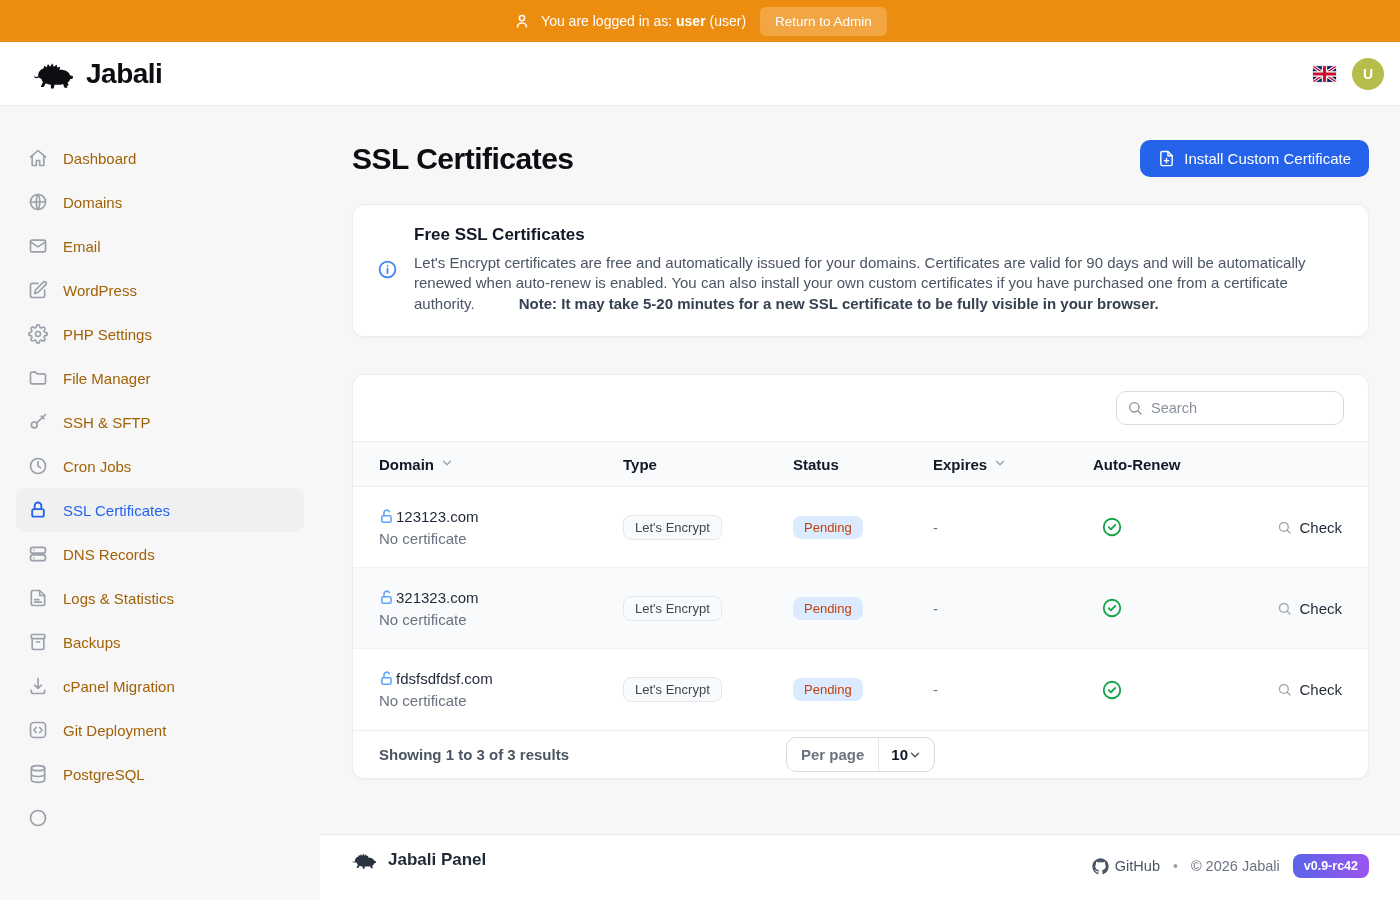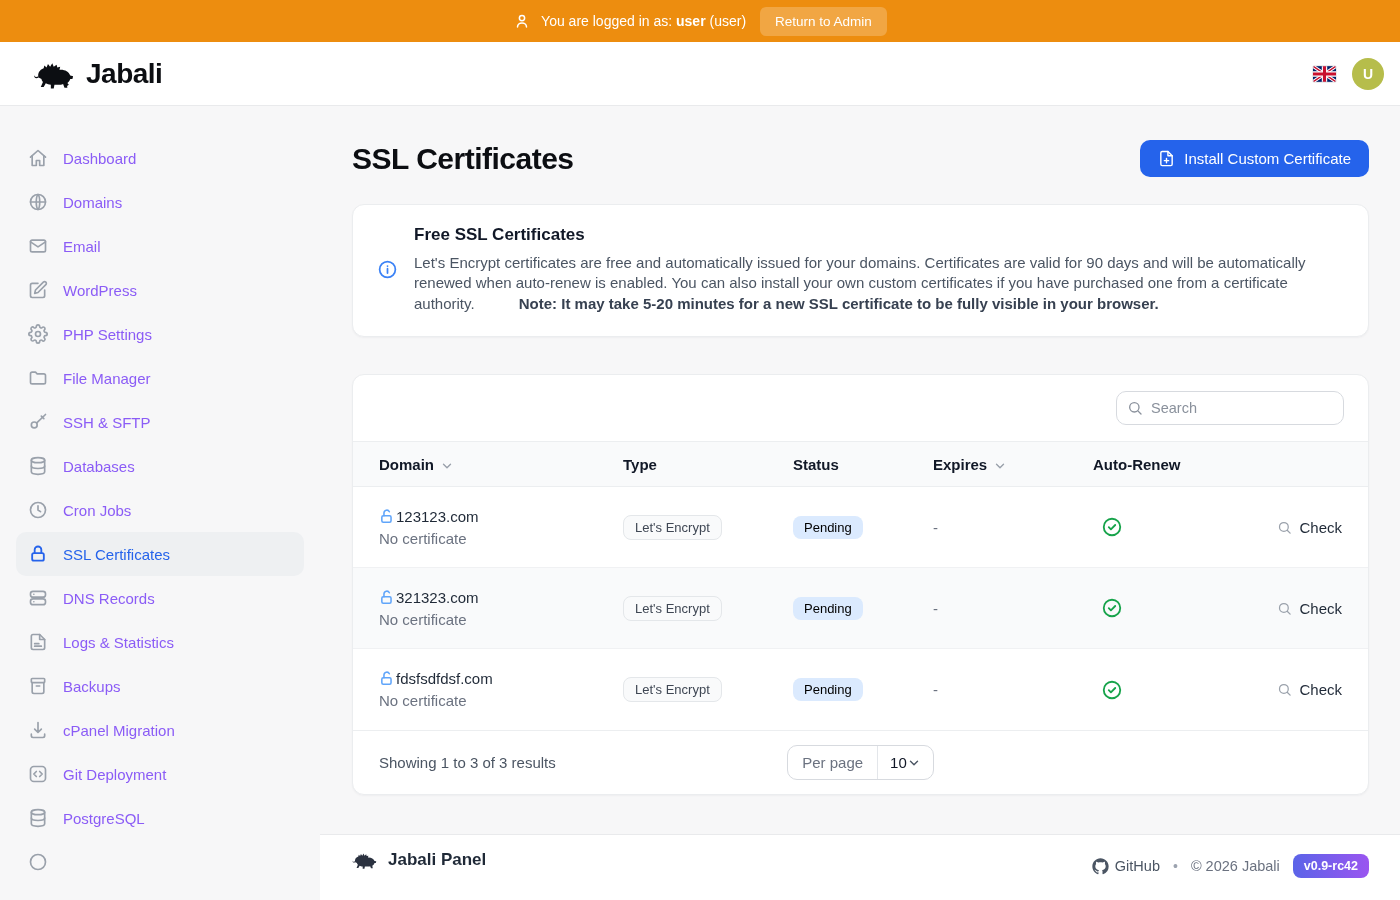--- a/index.html
+++ b/index.html
@@ -17,21 +17,21 @@
   .appbar { height:64px; background:#fff; border-bottom:1px solid #e9eaec; display:flex; align-items:center; justify-content:space-between; padding:0 16px 0 30px; }
   .brand { display:flex; align-items:center; gap:10px; }
   .brand-name { font-size:28px; font-weight:800; color:#0c0e12; letter-spacing:-0.5px; }
   .appbar-right { display:flex; align-items:center; gap:16px; }
   .flag { border-radius:2px; overflow:hidden; box-shadow:0 0 0 1px rgba(0,0,0,0.08); cursor:pointer; }
   .avatar { width:32px; height:32px; border-radius:50%; background:#b6bd4b; color:#fff; font-size:14px; font-weight:700; display:flex; align-items:center; justify-content:center; cursor:pointer; }
 
   
   .shell { display:flex; height:794px; }
   .sidebar { width:320px; flex:0 0 320px; padding-top:30px; overflow:hidden; }
-  .side-item { height:44px; margin:0 16px; padding:0 12px; border-radius:10px; display:flex; align-items:center; gap:15px; font-size:15px; color:#8b5cf6; cursor:pointer; }
+  .side-item { height:44px; margin:0 16px; padding:0 12px; border-radius:10px; display:flex; align-items:center; gap:15px; font-size:15px; color:#a16207; cursor:pointer; }
   .side-item svg { stroke:#9aa1ab; }
   .side-item.active { background:#eef0f2; color:#2563eb; font-weight:500; }
   .side-item.active svg { stroke:#2563eb; }
 
   .main { flex:1; display:flex; flex-direction:column; padding:0; overflow:hidden; }
   .content { padding:34px 31px 0 32px; }
 
   .page-head { display:flex; align-items:center; justify-content:space-between; }
   .page-title { font-size:30px; font-weight:800; color:#0c0e12; letter-spacing:-0.5px; }
   .install-btn { background:#2563eb; color:#fff; border:none; border-radius:10px; padding:10px 18px; font-size:15px; font-weight:500; display:flex; align-items:center; gap:9px; cursor:pointer; font-family:inherit;margin-left:20px; }
@@ -47,33 +47,33 @@
   
   .table-card { margin-top:37px; overflow:hidden; }
   .table-toolbar { display:flex; justify-content:flex-end; padding:16px 24px; }
   .search-wrap { position:relative; }
   .search-wrap svg { position:absolute; left:11px; top:9px; }
   .search-input { width:228px; height:34px; border:1px solid #d7dadf; border-radius:10px; padding:0 18px 0 34px; font-size:14.5px; color:#374151; font-family:inherit; outline:none; }
   .search-input::placeholder { color:#8a919c; }
 
   .tgrid { display:grid; grid-template-columns:244px 170px 140px 160px 1fr 110px; align-items:center; padding:0 26px; }
   .thead { background:#f9fafb; border-top:1px solid #eceef0; border-bottom:1px solid #eceef0; height:46px; font-size:15px; font-weight:700; color:#111827; }
-  .th { display:flex; align-items:flex-end; gap:6px; }
+  .th { display:flex; align-items:flex-start; gap:6px; }
   .th.sortable { cursor:pointer; }
   .trow { height:81px; border-bottom:1px solid #f0f1f3; }
   .trow.alt { background:#f9fafb; }
   .domain-cell .dname { display:flex; align-items:center; gap:0; font-size:15px; font-weight:500; color:#1f2937; }
   .domain-cell .dsub { font-size:15px; color:#6b7280; margin-top:5px; margin-left:0; }
   .badge-type { display:inline-block; background:#f9fafb; border:1px solid #e4e7ea; color:#3f4754; border-radius:8px; padding:4px 11px; font-size:13px; }
-  .badge-status { display:inline-block; background:#dbeafe; color:#000000; border-radius:8px; padding:4px 11px; font-size:13px; }
+  .badge-status { display:inline-block; background:#dbeafe; color:#c2410c; border-radius:8px; padding:4px 11px; font-size:13px; }
   .dash { color:#6b7280; font-size:15px; }
   .auto-renew { margin-left:8px; }
   .check-link { justify-self:end; display:flex; align-items:center; gap:7px; font-size:15px; font-weight:500; color:#1f2937; cursor:pointer; }
 
-  .table-footer { display:grid; grid-template-columns:1fr auto 1fr; align-items:center; padding:14px 26px; border-top:1px solid #eceef0; }
+  .table-footer { display:grid; grid-template-columns:1fr auto 1fr; align-items:center; padding:6px 26px; border-top:1px solid #eceef0;font-weight:bold; }
   .showing { font-size:15px; color:#4b5563; }
   .perpage { display:flex; align-items:stretch; border:1px solid #d7dadf; border-radius:10px; overflow:hidden; cursor:pointer; }
   .perpage .pp-label { padding:8px 14px; font-size:15px; color:#6b7280; border-right:1px solid #e3e6ea; }
   .perpage .pp-value { padding:8px 12px; font-size:15px; color:#111827; display:flex; align-items:center; }
 
   
   .page-footer { margin-top:auto; background:#fff; border-top:1px solid #e9eaec; padding:14px 31px 22px 30px; display:flex; align-items:flex-start; justify-content:space-between; }
   .pf-left { display:flex; align-items:center; gap:10px; }
   .pf-brand { font-size:17px; font-weight:700; color:#1f2937; }
   .pf-right { display:flex; align-items:center; gap:13px; margin-top:5px; }
@@ -188,30 +188,20 @@
       <span>
           <svg width="20" height="20" viewBox="0 0 24 24" fill="none" stroke-width="2" stroke-linecap="round" stroke-linejoin="round">
             <circle cx="7.5" cy="15.5" r="3.5"></circle>
             <path d="M10.5 13L21 3m-5 2l3 3"></path>
           </svg>
         </span>
       <span>SSH &amp; SFTP</span>
     </div>
     <div class="side-item">
       <span>
-          <svg width="20" height="20" viewBox="0 0 24 24" fill="none" stroke-width="2" stroke-linecap="round">
-            <ellipse cx="12" cy="5" rx="8" ry="3"></ellipse>
-            <path d="M4 5v7c0 1.7 3.6 3 8 3s8-1.3 8-3V5"></path>
-            <path d="M4 12v7c0 1.7 3.6 3 8 3s8-1.3 8-3v-7"></path>
-          </svg>
-        </span>
-      <span>Databases</span>
-    </div>
-    <div class="side-item">
-      <span>
           <svg width="20" height="20" viewBox="0 0 24 24" fill="none" stroke-width="2" stroke-linecap="round" stroke-linejoin="round">
             <circle cx="12" cy="12" r="9"></circle>
             <path d="M12 7v5l3 2"></path>
           </svg>
         </span>
       <span>Cron Jobs</span>
     </div>
     <div class="side-item active">
       <span>
           <svg width="20" height="20" viewBox="0 0 24 24" fill="none" stroke-width="2.2" stroke-linecap="round" stroke-linejoin="round">

